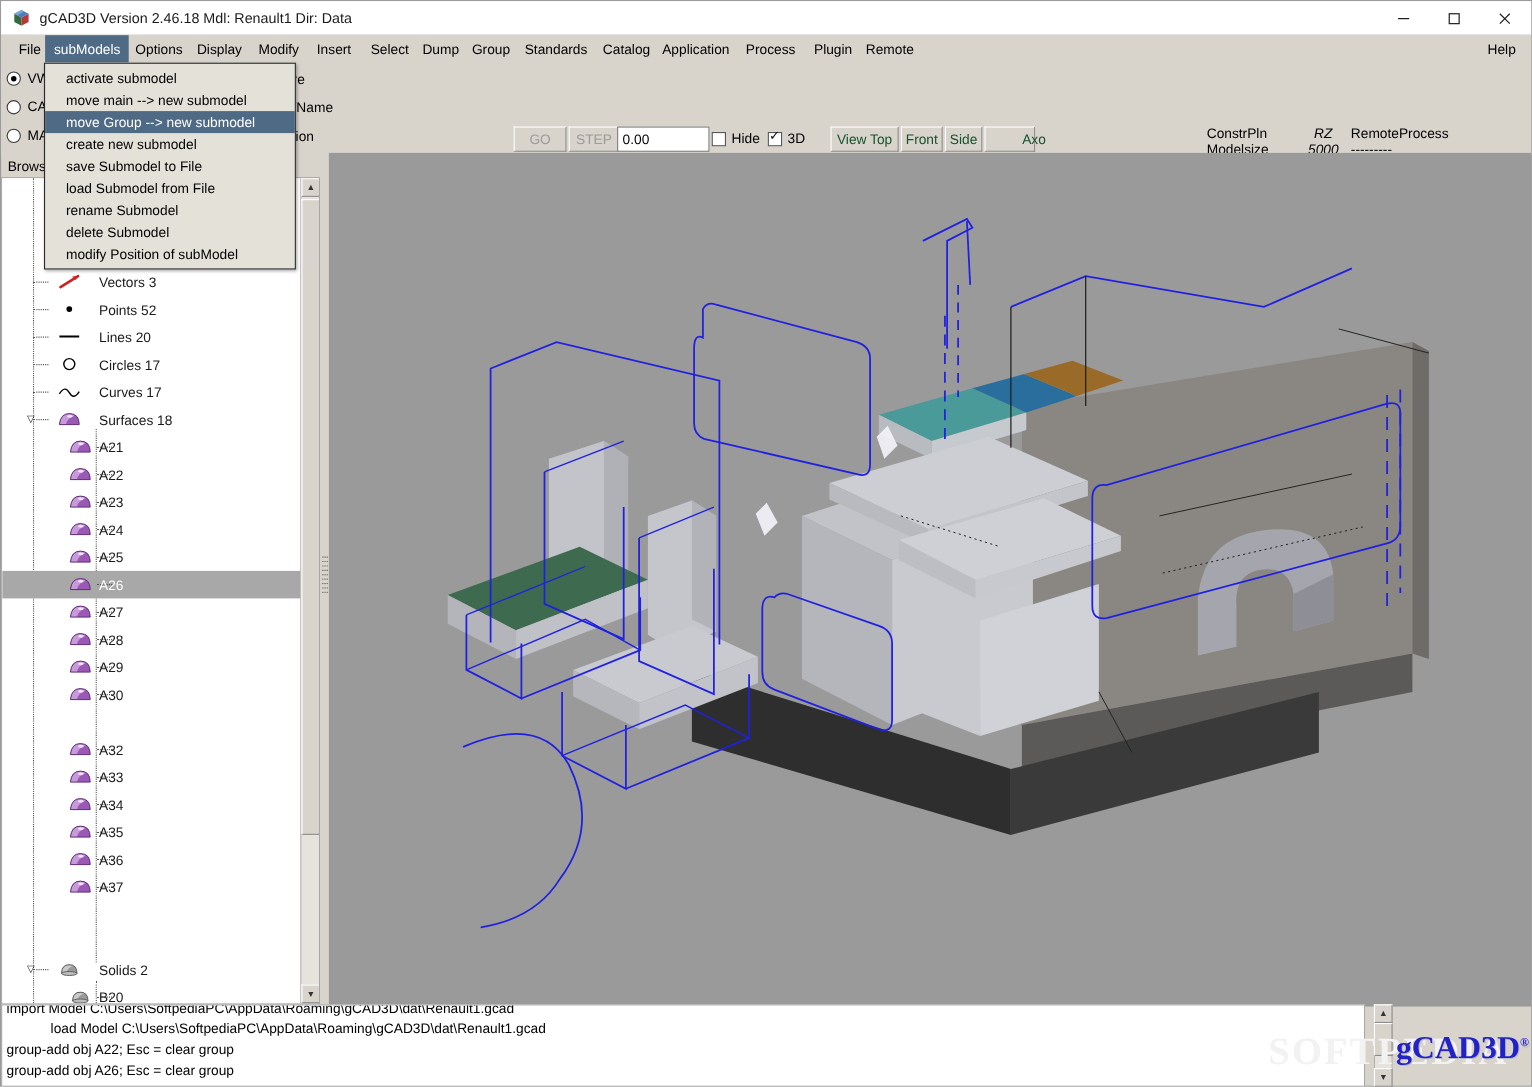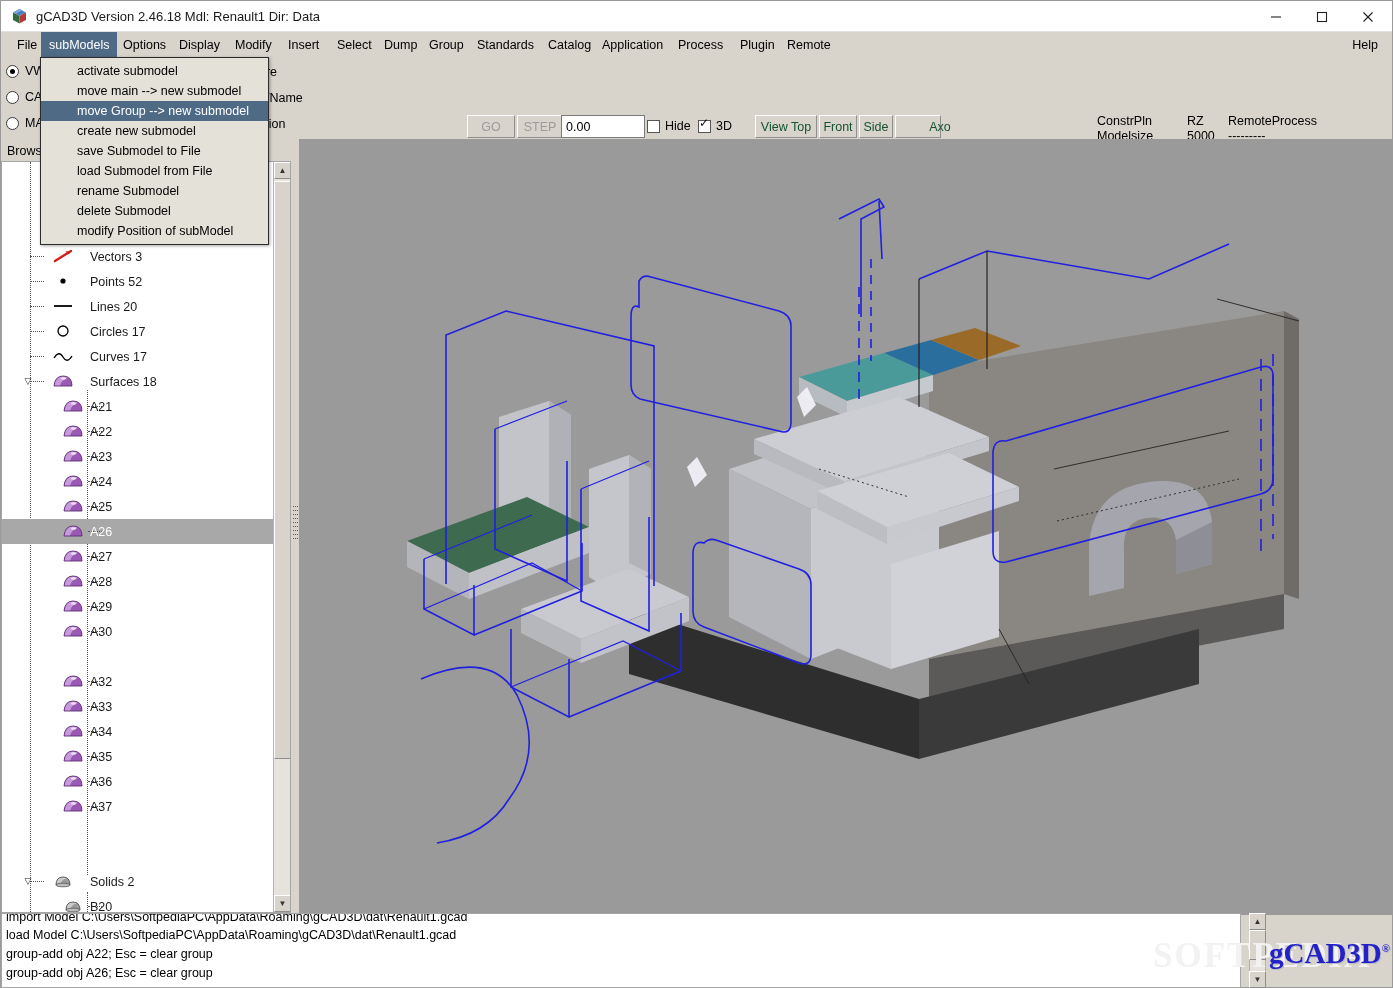--- a/index.html
+++ b/index.html
@@ -172,21 +172,21 @@
   #st-scalebox .lbl { position: absolute; left: 8px; top: 2px; }
   #st-scalebox .val { position: absolute; left: 108px; top: 2px; }
 
   
   #inforight {
     position: absolute; left: 1096px; top: 56px; width: 200px; height: 82px;
     font-size: 12.5px; color: #000;
   }
   .info-line { position: absolute; left: 0; width: 200px; height: 16px; }
   .info-line .k { position: absolute; left: 0; top: 0; }
-  .info-line .v { position: absolute; left: 90px; top: 0; width: 32px; text-align: left; }
+  .info-line .v { position: absolute; left: 90px; top: 0; width: 32px; text-align: center; font-style: italic; }
   .info-line .r { position: absolute; left: 131px; top: 0; }
   #il0 { top: 1px; }
   #il1 { top: 16px; }
   #il2 { top: 32px; }
   #il3 { top: 48px; }
   #il4 { top: 64px; }
 
   .navbtn {
     position: absolute; top: 109px; width: 36px; height: 26px;
     background: #d8d4cc;
@@ -279,21 +279,21 @@
     position: absolute; left: 0px; top: 912px; width: 1240px; height: 75px;
     background: #ffffff;
     border: 1px solid #a6a6a6;
     overflow: hidden;
   }
   .log-line {
     position: absolute; left: 4px;
     font-size: 12.5px; color: #000; white-space: nowrap;
   }
   #lg0 { top: -4px; }
-  #lg1 { top: 14px; }
+  #lg1 { top: 14px; margin-left: 40px; }
   #lg2 { top: 33px; }
   #lg3 { top: 52px; }
 
   #console-sb {
     position: absolute; left: 1248px; top: 912px; width: 17px; height: 75px;
     background: #e6e3dc; border: 1px solid #b0b0b0;
   }
   #console-sb .sb-arrow { left: -1px; }
   #csb-thumb {
     position: absolute; left: -1px; top: 16px; width: 17px; height: 30px;
@@ -320,21 +320,21 @@
   #popup {
     position: absolute; left: 39px; top: 56px; width: 229px;
     background: #e4e1d9;
     border: 1px solid #2b2b2b;
     box-shadow: 1px 1px 3px rgba(0,0,0,.35);
     z-index: 60;
     padding: 3px 0;
   }
   .popup-item {
     height: 20px; line-height: 20px;
-    padding-left: 36px;
+    padding-left: 19px;
     font-size: 12.5px; color: #000; white-space: nowrap;
   }
   .popup-item.hl {
     background: #4e6a85; color: #ffffff;
   }
 </style>
 </head>
 <body>
 
 <div id="app">

